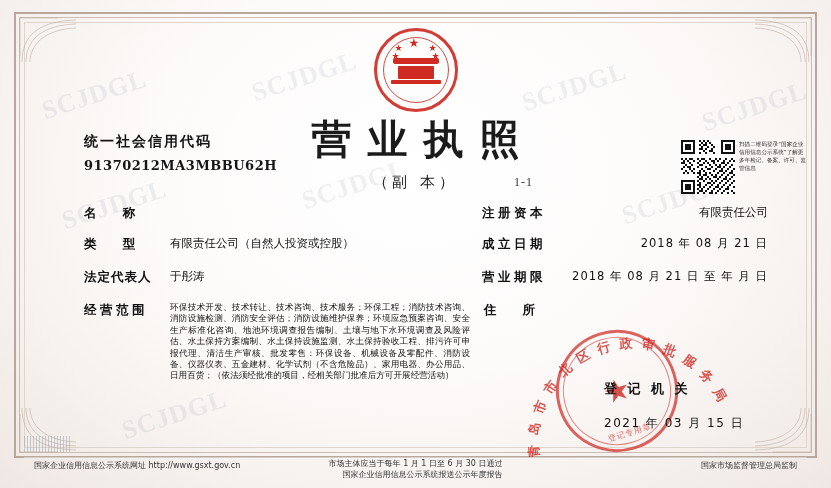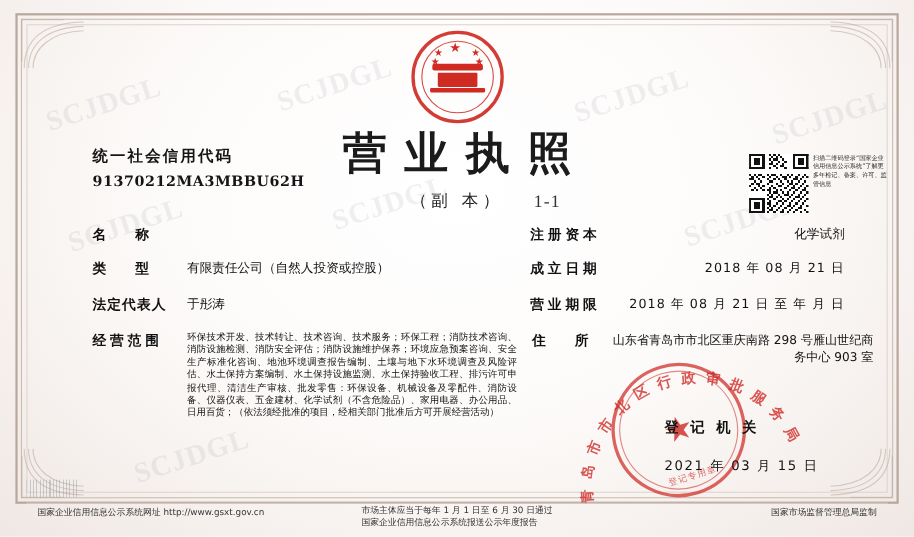--- a/index.html
+++ b/index.html
@@ -90,21 +90,21 @@
     font-family:"DejaVu Serif", serif;font-weight:bold;
     font-size:40px;letter-spacing:16px;color:#1b1b1b;white-space:nowrap;
     text-indent:16px;
   }
   .subtitle{
     position:absolute;left:50%;top:173px;transform:translateX(-50%);
     font-family:"DejaVu Serif", serif;font-size:15px;letter-spacing:4px;color:#222;
   }
   .serial{
     position:absolute;left:50%;top:175px;transform:translateX(-50%);
-    margin-left:82px;font-size:16px;color:#333;letter-spacing:1px;
+    margin-left:108px;font-size:12px;color:#333;letter-spacing:1px;
   }
 
   
   .code-label{
     position:absolute;left:84px;top:133px;
     font-family:"DejaVu Serif", serif;font-weight:bold;font-size:14px;letter-spacing:2px;color:#151515;
   }
   .code-value{
     position:absolute;left:84px;top:158px;
     font-family:"DejaVu Serif", serif;font-weight:bold;font-size:13px;letter-spacing:.5px;color:#151515;
@@ -189,21 +189,21 @@
     position:absolute;left:604px;top:415px;
     font-family:"DejaVu Sans", sans-serif;font-size:12px;letter-spacing:1.5px;color:#111;
   }
 
   
   .footer{
     position:absolute;left:0;bottom:6px;width:831px;height:24px;
     font-family:"DejaVu Sans", sans-serif;font-size:8px;color:#333;
   }
   .f-left{position:absolute;left:34px;top:2px;}
-  .f-center{position:absolute;left:50%;transform:translateX(-50%);top:0;text-align:left;line-height:11px;}
+  .f-center{position:absolute;left:50%;transform:translateX(-50%);top:0;text-align:right;line-height:11px;}
   .f-right{position:absolute;right:34px;top:2px;}
 
   
   .strip{
     position:absolute;left:24px;bottom:36px;width:46px;height:16px;
     background:repeating-linear-gradient(90deg,#9aa2ad 0 1px,transparent 1px 3px);
     opacity:.5;
   }
   .hr-bottom{
     position:absolute;left:24px;right:24px;bottom:30px;height:1px;background:#d8cdc6;
@@ -487,33 +487,32 @@
       </div>
       <div class="row" style="height:130px;">
         <div class="lbl sp3">经营范围</div>
         <div class="scope">环保技术开发、技术转让、技术咨询、技术服务；环保工程；消防技术咨询、消防设施检测、消防安全评估；消防设施维护保养；环境应急预案咨询、安全生产标准化咨询、地池环境调查报告编制、土壤与地下水环境调查及风险评估、水土保持方案编制、水土保持设施监测、水土保持验收工程、排污许可申报代理、清洁生产审核、批发零售：环保设备、机械设备及零配件、消防设备、仪器仪表、五金建材、化学试剂（不含危险品）、家用电器、办公用品、日用百货；（依法须经批准的项目，经相关部门批准后方可开展经营活动）</div>
       </div>
     </div>
 
     <div class="col-r">
       <div class="row" style="height:20px;">
         <div class="lbl sp3">注册资本</div>
-        <div class="val">化学试剂</div>
+        <div class="val">有限责任公司</div>
       </div>
       <div class="row" style="height:22px;">
         <div class="lbl sp3">成立日期</div>
         <div class="val dateline">2018 年 08 月 21 日</div>
       </div>
       <div class="row" style="height:22px;">
         <div class="lbl sp3">营业期限</div>
         <div class="val dateline">2018 年 08 月 21 日 至        年      月      日</div>
       </div>
       <div class="row" style="height:40px;">
         <div class="lbl sp4">住    所</div>
-        <div class="addr">山东省青岛市市北区重庆南路 298 号雁山世纪商务中心 903 室</div>
       </div>
     </div>
   </div>
 
   <div class="seal">
     <div class="ring1"></div>
     <div class="ring2"></div>
     <div class="star-c">★</div>
     <div class="seal-text">
       <span style="transform:rotate(-78deg) translate(-50%,-54px);">青</span>

